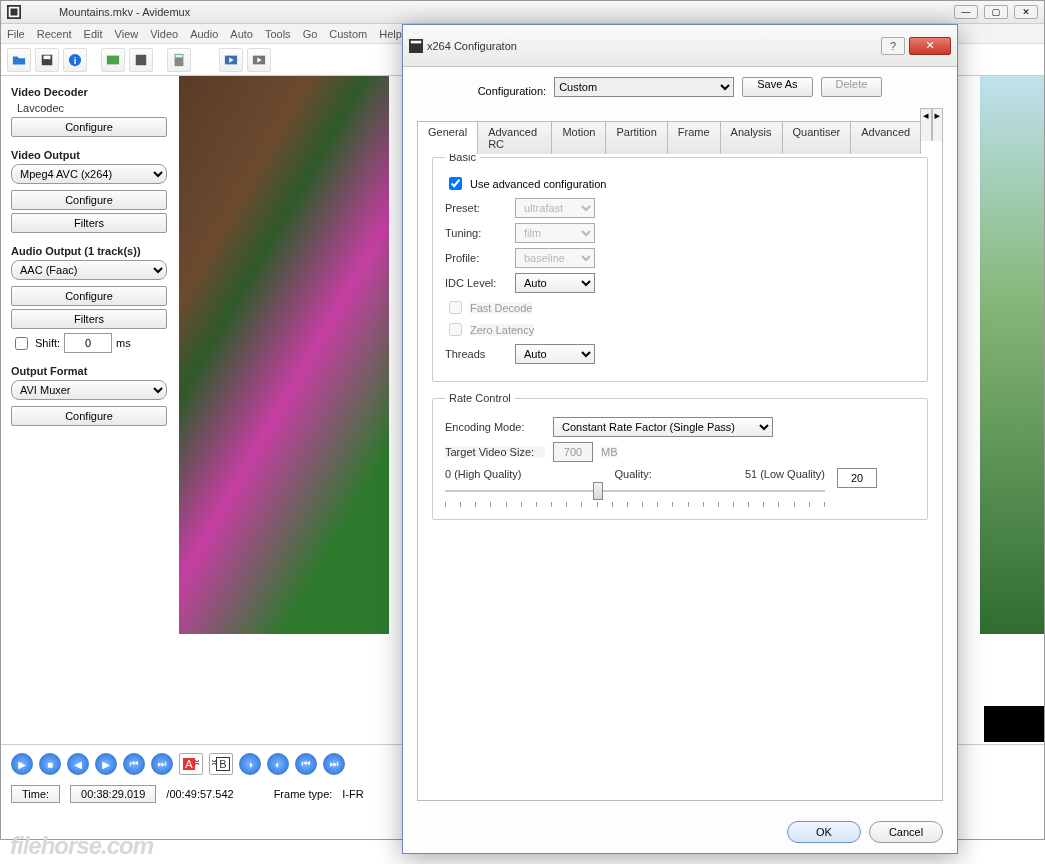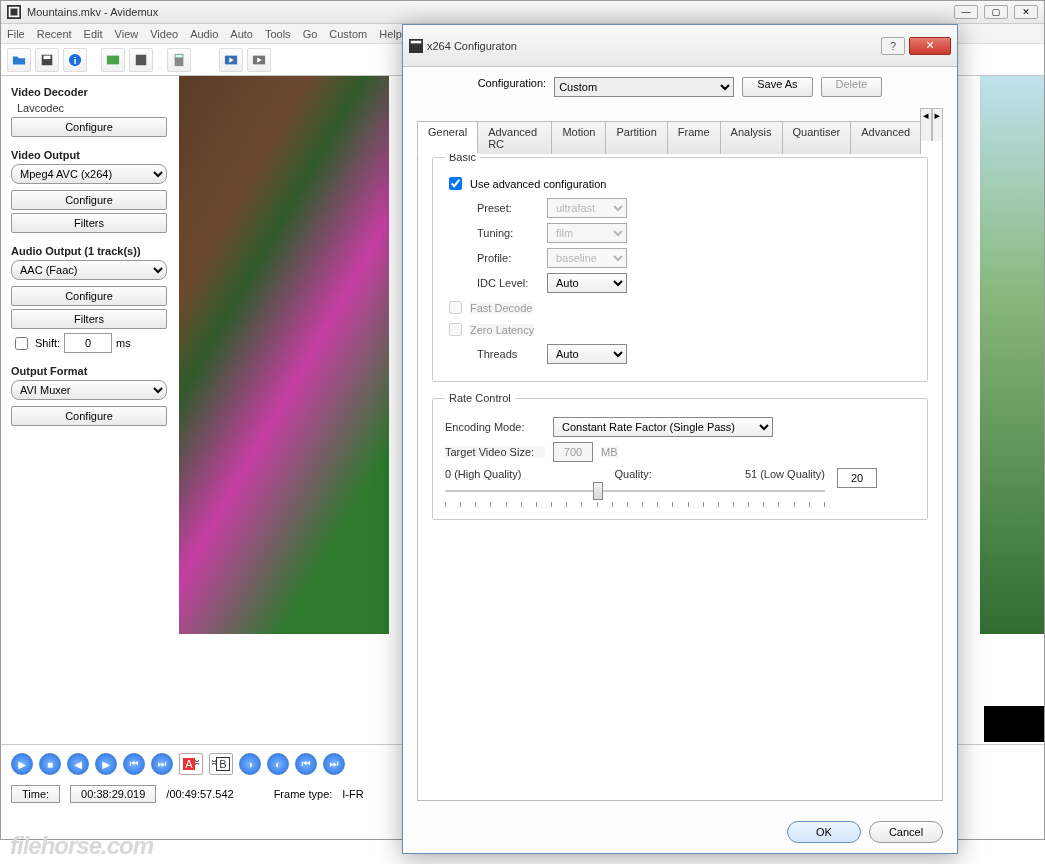--- a/index.html
+++ b/index.html
@@ -1,18 +1,18 @@
 <!DOCTYPE html>
 <html><head>
 <meta charset="utf-8">
 <style>
 * { box-sizing: border-box; font-family: "Segoe UI", Tahoma, sans-serif; font-size: 11px; }
 body { margin: 0; background: #fff; width: 1045px; height: 864px; overflow: hidden; position: relative; }
 .main-window { position: absolute; top: 0; left: 0; width: 1045px; height: 840px; border: 1px solid #9a9a9a; background: #fff; }
-.titlebar { height: 23px; background: linear-gradient(#f7f7f7,#e8e8e8); display: flex; align-items: center; padding: 0 6px; border-bottom: 1px solid #ccc; }
+.titlebar { height: 23px; background: linear-gradient(#f7f7f7,#e8e8e8); display: flex; align-items: center; padding: 0 6px; border-bottom: 1px solid #ccc; gap: 32px; }
 .titlebar .appicon { width: 14px; height: 14px; margin-right: 6px; }
 .titlebar .title { flex: 1; color: #333; }
 .winbtns { display: flex; gap: 6px; }
 .winbtn { width: 24px; height: 14px; border: 1px solid #aaa; border-radius: 2px; display: flex; align-items: center; justify-content: center; font-size: 9px; background: #f3f3f3; }
 .menubar { height: 20px; background: #f3f3f3; display: flex; align-items: center; padding: 0 6px; gap: 12px; color: #555; border-bottom: 1px solid #ddd; }
 .menubar span { cursor: default; }
 .toolbar { height: 32px; display: flex; align-items: center; padding: 2px 6px; gap: 4px; border-bottom: 1px solid #ccc; background: #fff; }
 .tbtn { width: 24px; height: 24px; border: 1px solid #ddd; border-radius: 2px; display:flex;align-items:center;justify-content:center; background: linear-gradient(#fdfdfd,#f0f0f0);}
 .tsep { width: 6px; }
 .content { display: flex; height: 668px; }
@@ -34,33 +34,33 @@
 .timerow { display:flex; align-items:center; gap:10px;}
 .timebox { border:1px solid #999; padding:2px 10px; background:linear-gradient(#fdfdfd,#eee);}
 
 
 .dialog { position:absolute; left:402px; top:24px; width:556px; height:830px; border:1px solid #6b8ab5; background:#fdfdfd; box-shadow: 0 4px 24px rgba(0,0,0,.35); }
 .dlg-title { height:42px; background:linear-gradient(#fafafa,#e9e9e9); border-bottom:1px solid #c7c7c7; display:flex; align-items:center; padding:0 6px;}
 .dlg-title .t { flex:1; color:#333;}
 .dlg-close { width:42px; height:18px; background:linear-gradient(#e97a6e,#c8372a); color:#fff; border:1px solid #9a2c21; border-radius:2px; display:flex;align-items:center;justify-content:center; font-size:11px; margin-left:4px;}
 .dlg-help { width:24px; height:18px; border:1px solid #aaa; border-radius:2px; display:flex;align-items:center;justify-content:center; background:#f4f4f4; color:#555;}
 .dlg-body { padding:10px 14px; }
-.cfg-row { display:flex; align-items:flex-start; gap:8px; margin-bottom:10px; justify-content:center;}
+.cfg-row { display:flex; align-items:flex-end; gap:8px; margin-bottom:10px; justify-content:center;}
 .cfg-row select { width:180px; height:20px; border:1px solid #888;}
 .cfg-row .dbtn { height:20px; padding:0 14px; border:1px solid #999; background:linear-gradient(#fdfdfd,#e9e9e9); border-radius:2px;}
 .cfg-row .dbtn.disabled { color:#999; }
 .tabs { display:flex; border-bottom:1px solid #bbb; position:relative;}
 .tab { padding:4px 10px; border:1px solid #bbb; border-bottom:none; background:linear-gradient(#f5f5f5,#e7e7e7); margin-right:-1px; position:relative; top:14px; color:#333;}
 .tab.active { background:#fff; border-bottom:1px solid #fff; z-index:2;}
 .tab-scroll { width:14px; text-align:center; border:1px solid #bbb; background:#f2f2f2; border-bottom:none; position:relative; top:1px;}
 .tab-panel { border:1px solid #bbb; border-top:none; padding:10px 14px; background:#fff; height:660px;}
 fieldset { border:1px solid #ccc; border-radius:2px; margin:0 0 10px 0; padding:8px 12px 12px 12px;}
 legend { padding:0 4px; color:#333;}
 .row { display:flex; align-items:center; gap:8px; margin:5px 0;}
-.row label.l { width:62px; color:#333;margin-left:32px;}
+.row label.l { width:62px; color:#333;}
 .row label.l2 { width:100px; color:#333;}
 .row .dsel { width:80px; height:20px; border:1px solid #888; background:linear-gradient(#fdfdfd,#eee); padding-left:4px;}
 .row .dsel.disabled, .disabled { color:#999; background:#f5f5f5;}
 .chk { display:flex; align-items:center; gap:5px; margin:3px 0;}
 .chk input { width:13px; height:13px;}
 .slider-wrap { margin-top:6px;}
 .slider-labels { display:flex; justify-content:space-between; font-size:11px; color:#333; width:380px;}
 .slider-track { position:relative; width:380px; height:20px; margin-top:2px;}
 .slider-track .line { position:absolute; top:8px; left:0; right:0; height:2px; background:#c9c9c9;}
 .slider-track .thumb { position:absolute; top:0; width:10px; height:18px; background:linear-gradient(#f5f5f5,#d8d8d8); border:1px solid #888; left:148px;}

